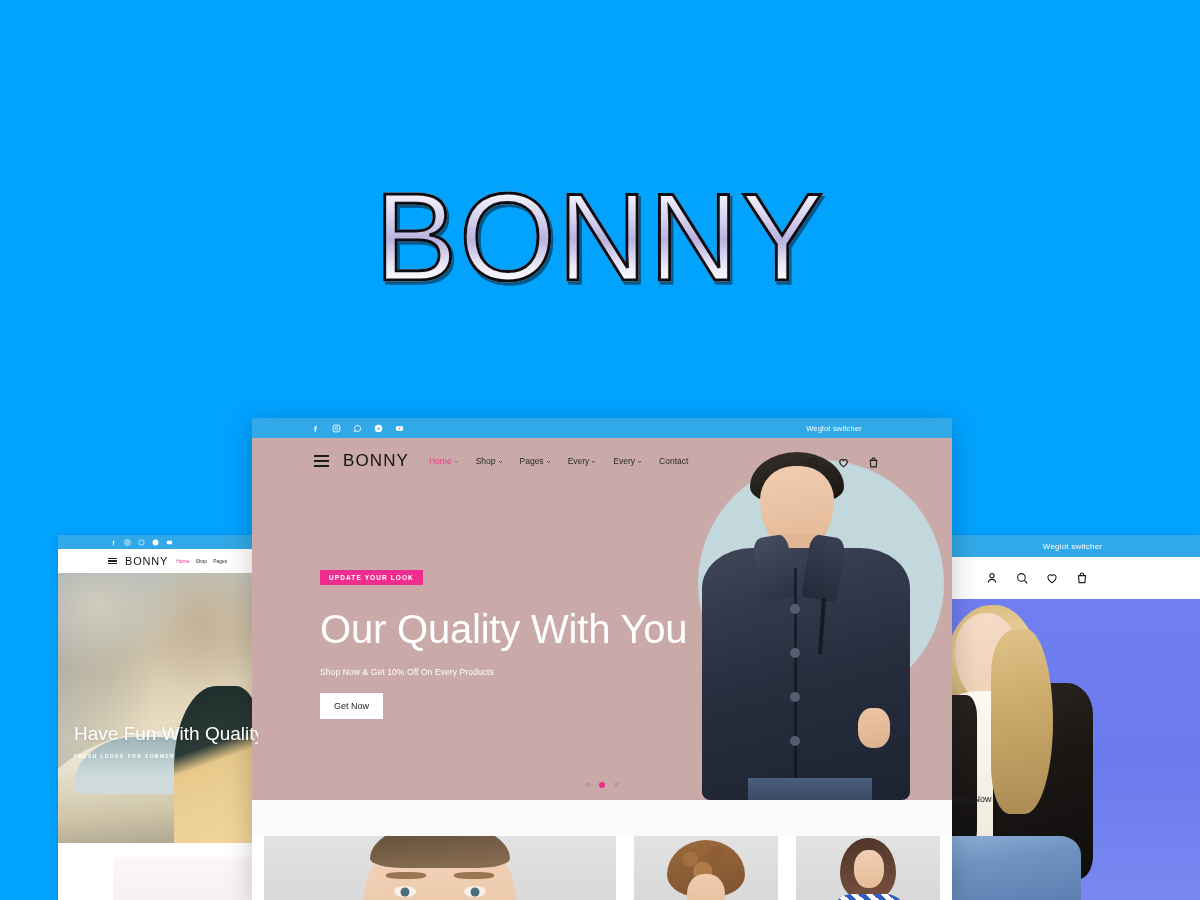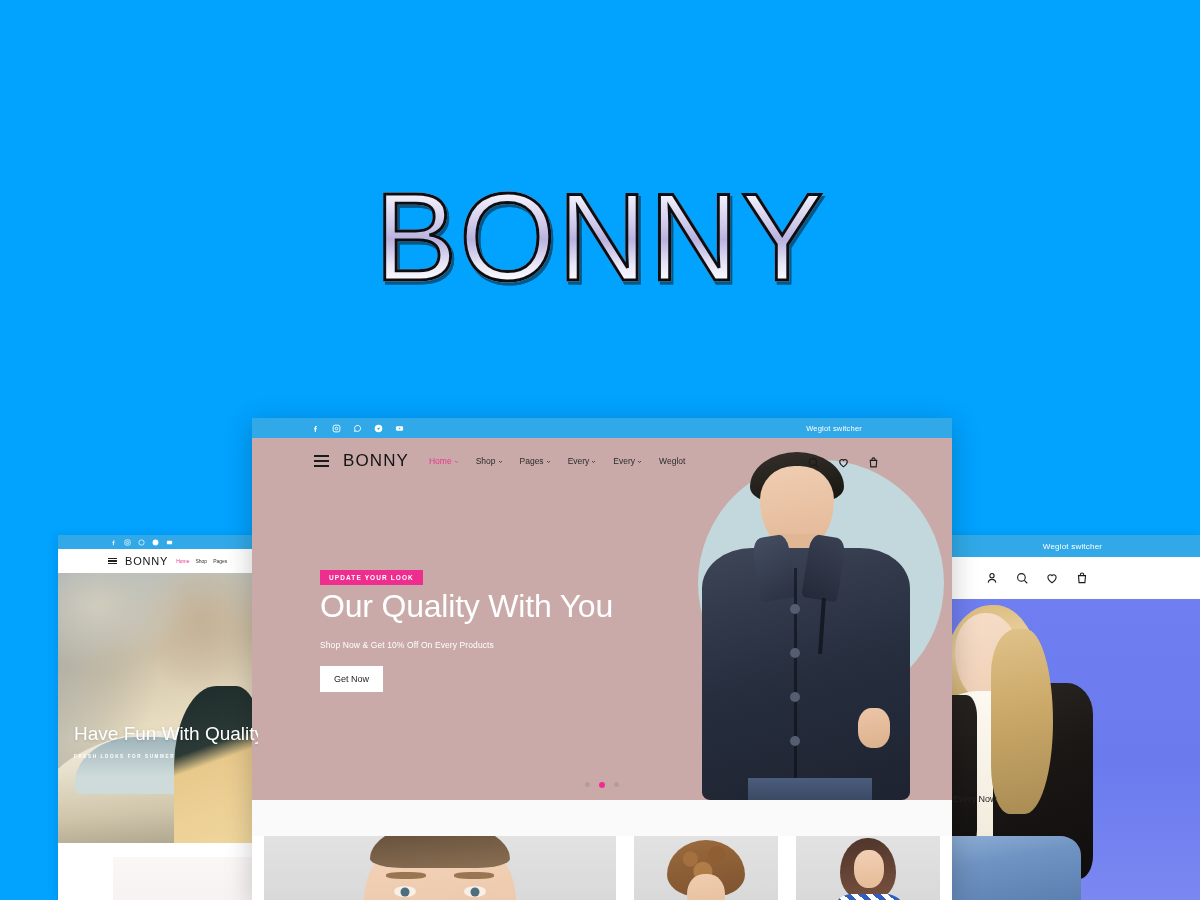--- a/index.html
+++ b/index.html
@@ -131,21 +131,21 @@
   .mc-menu{ display:flex; gap:17px; align-items:center; }
   .mc-mi{ font-size:8.5px; color:#2b2b2b; display:flex; align-items:center; gap:2px; }
   .mc-mi.active{ color:#e8368f; }
   .mc-chev{ width:5px; height:5px; }
   .mc-nav-icons{ margin-left:auto; display:flex; gap:17px; align-items:center; padding-right:56px; }
   .mc-nav-icons .nic{ width:13px; height:13px; color:#1b1b1b; }
 
   .mc-hero-text{ position:absolute; left:68px; top:128px; z-index:4; }
   .mc-badge{ display:inline-block; background:#ee2d8f; color:#fff; font-size:6.5px;
              font-weight:700; letter-spacing:1.1px; padding:4px 9px; }
-  .mc-h1{ margin-top:4px; font-size:32px; line-height:1.1; color:#fff; font-weight:400;
+  .mc-h1{ margin-top:22px; font-size:40px; line-height:1.1; color:#fff; font-weight:400;
           letter-spacing:-.2px; }
   .mc-psub{ margin-top:16px; font-size:8.5px; color:#fff; letter-spacing:.1px; }
   .mc-btn{ margin-top:16px; display:inline-block; background:#fff; color:#1f1f1f;
            font-size:9px; padding:8px 14px; }
 
   .mc-model{ position:absolute; right:20px; top:14px; width:238px; height:348px; z-index:3; }
   .mc-hair{ position:absolute; left:56px; top:0; width:94px; height:50px;
             background:linear-gradient(170deg,#35302c,#17140f); border-radius:50% 50% 26% 26% / 70% 70% 30% 30%; }
   .mc-faceC{ position:absolute; left:66px; top:14px; width:74px; height:84px;
             background:linear-gradient(170deg,#f0cdb2,#e2b896);
@@ -304,21 +304,21 @@
   <div class="mr-body">
     <div class="mr-figure">
       <div class="mr-hair"></div>
       <div class="mr-face"></div>
       <div class="mr-sweater"></div>
       <div class="mr-jacketL"></div>
       <div class="mr-jacket"></div>
       <div class="mr-hair2"></div>
       <div class="mr-jeans"></div>
     </div>
-    <div class="mr-shopnow">Every Now</div>
+    <div class="mr-shopnow">Blog Now</div>
   </div>
 </div>
 
 <div class="mock mock-center">
 
   <div class="mc-topbar">
     <span class="mc-social">
       <span class="s-ic">
         <svg viewBox="0 0 24 24" width="9" height="9" fill="currentColor">
             <path d="M14 8h2V5h-2.5C11.6 5 10 6.6 10 8.5V11H8v3h2v7h3v-7h2.2l.5-3H13V9c0-.6.4-1 1-1z"></path>
@@ -385,21 +385,21 @@
           <svg class="mc-chev" viewBox="0 0 10 10" fill="none" stroke="currentColor" stroke-width="1.6">
               <path d="M2 4l3 3 3-3"></path>
             </svg>
         </span>
         <span class="mc-mi">
           <span>Every</span>
           <svg class="mc-chev" viewBox="0 0 10 10" fill="none" stroke="currentColor" stroke-width="1.6">
               <path d="M2 4l3 3 3-3"></path>
             </svg>
         </span>
-        <span class="mc-mi">Weglot</span>
+        <span class="mc-mi">Contact</span>
       </span>
       <span class="mc-nav-icons">
         <span class="nic">
           <svg viewBox="0 0 24 24" width="13" height="13" fill="none" stroke="currentColor" stroke-width="2">
               <circle cx="11" cy="11" r="6.5"></circle>
               <line x1="16" y1="16" x2="21" y2="21"></line>
             </svg>
         </span>
         <span class="nic">
           <svg viewBox="0 0 24 24" width="13" height="13" fill="none" stroke="currentColor" stroke-width="2">

